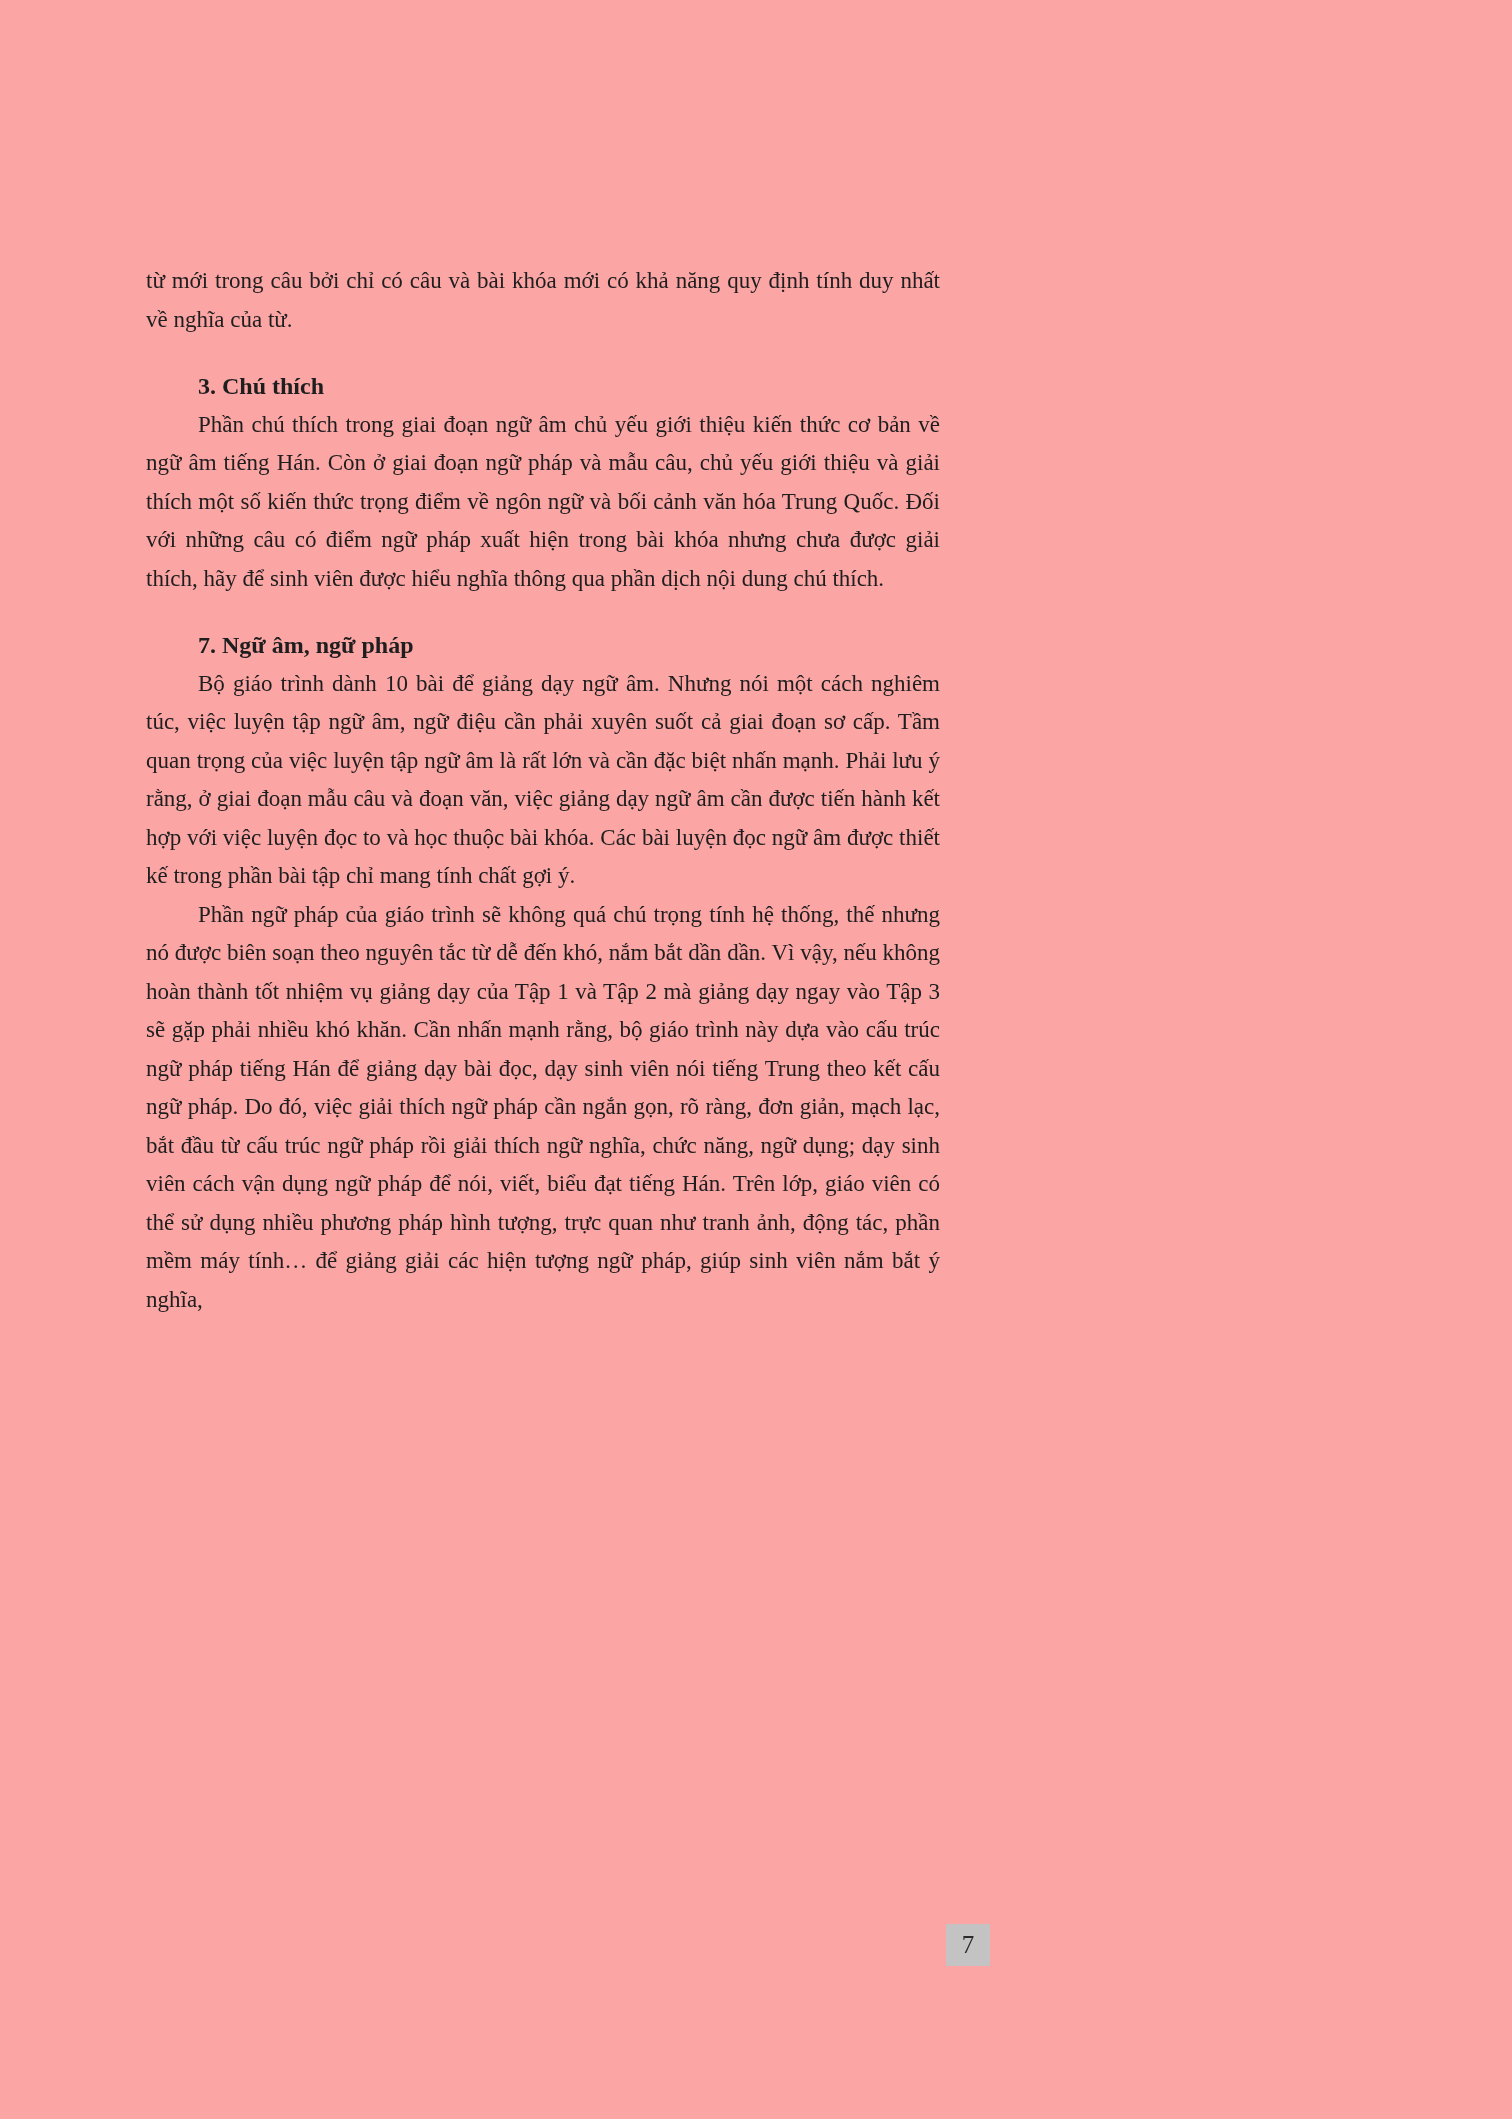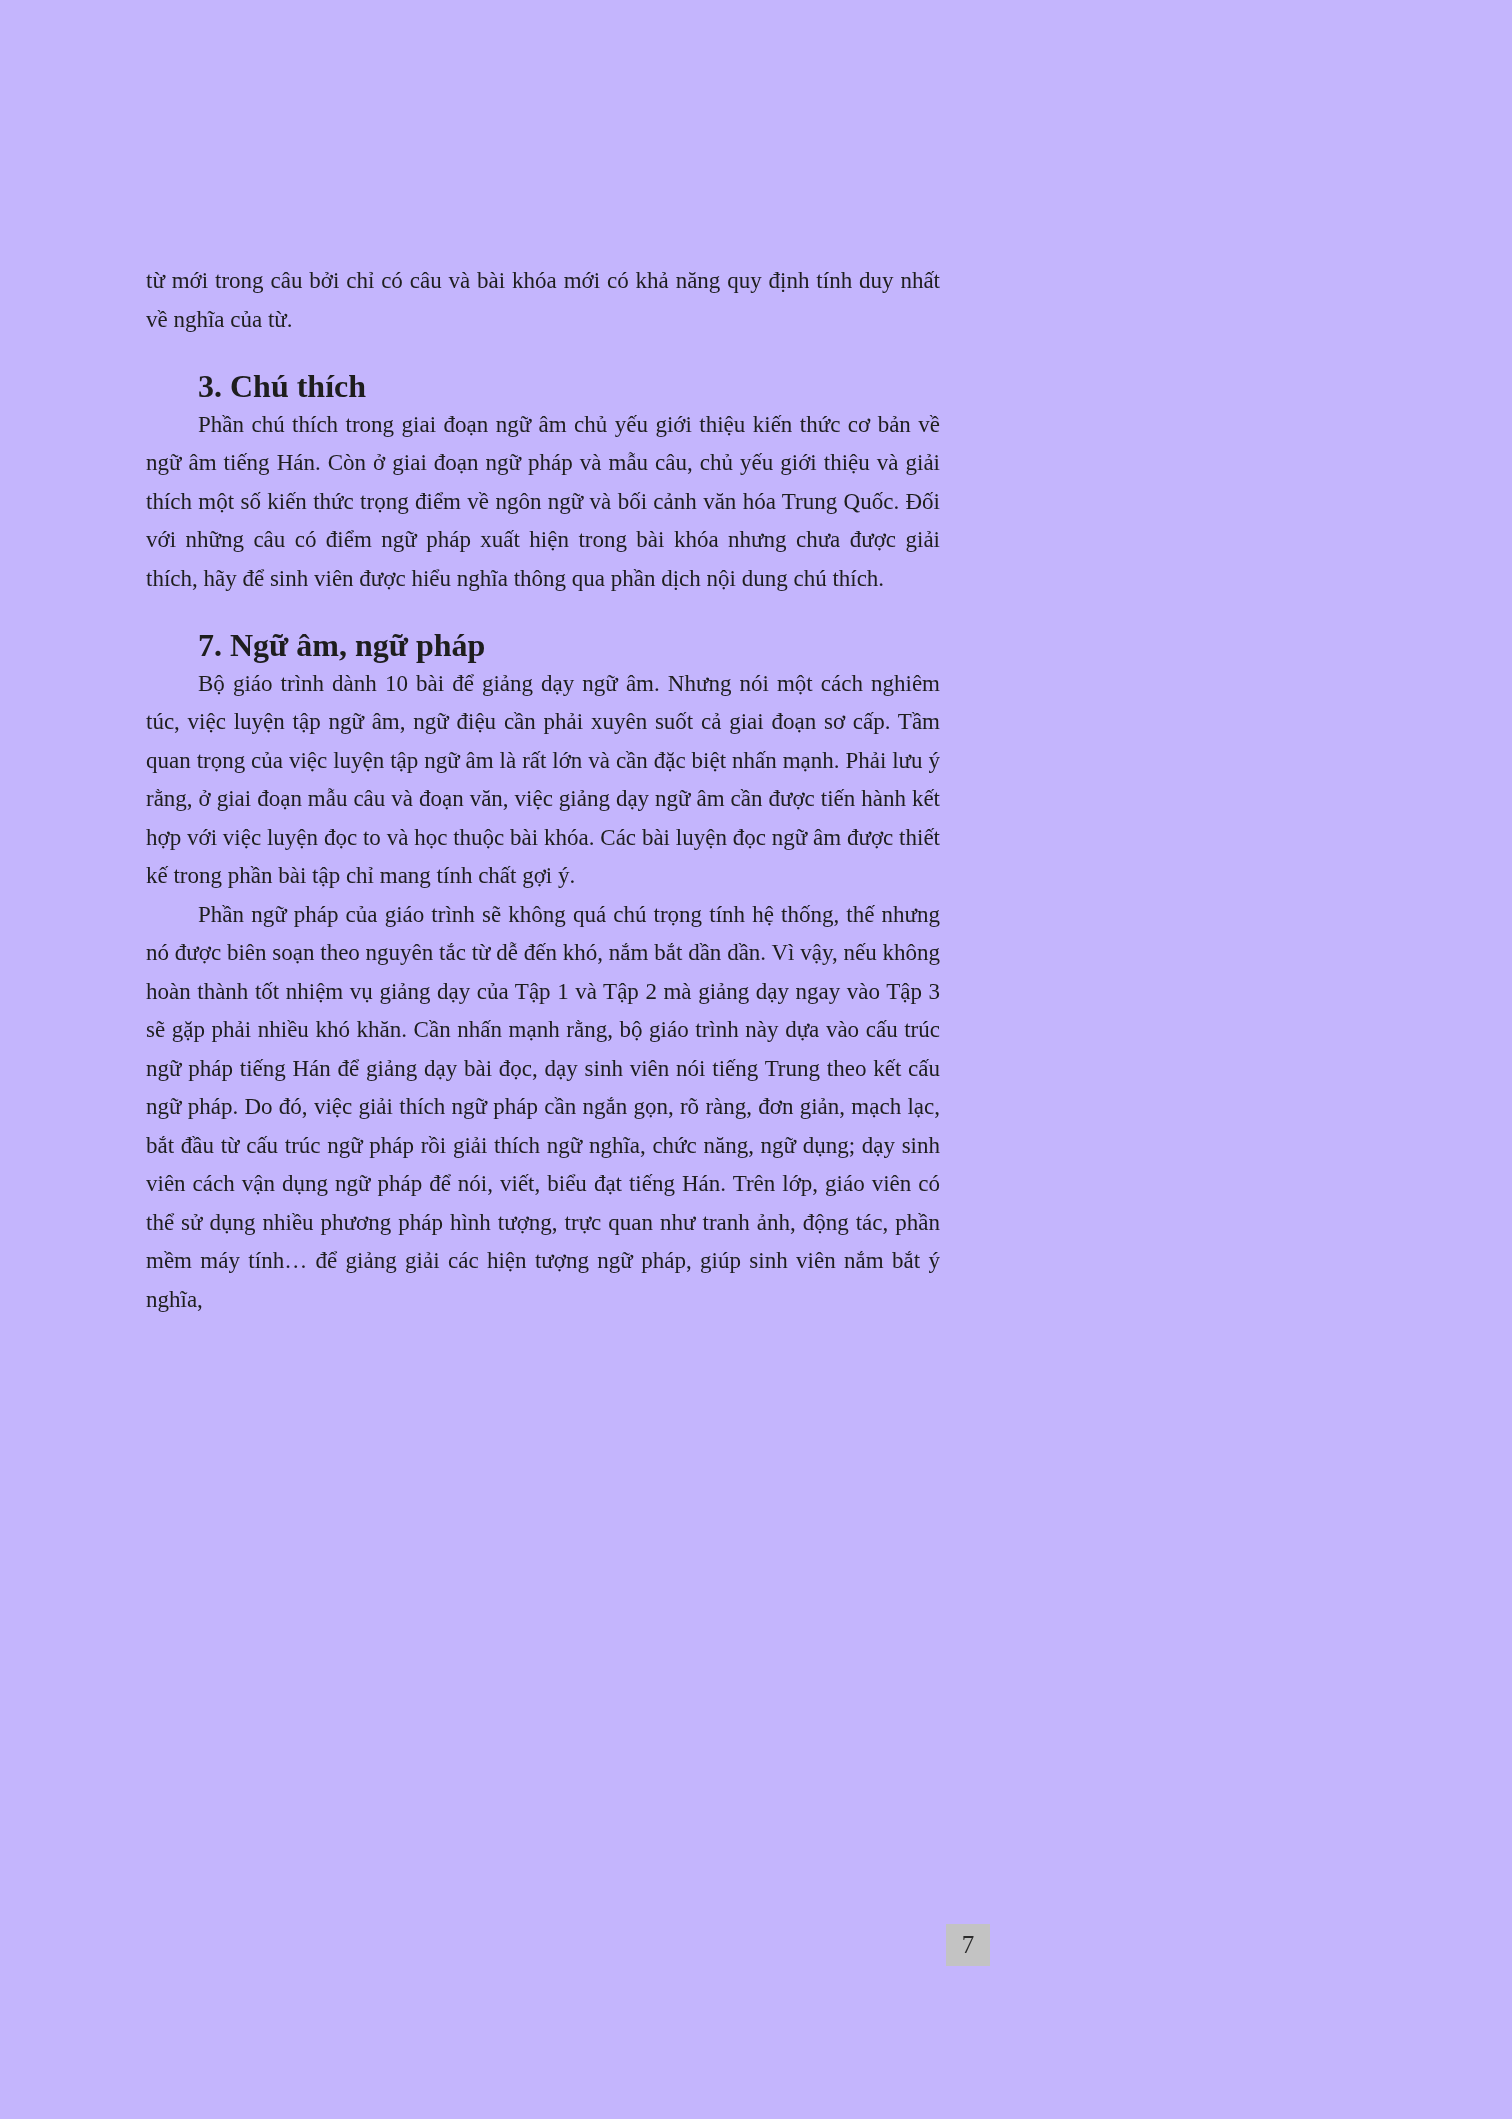--- a/index.html
+++ b/index.html
@@ -11,42 +11,42 @@
     height: 2119px;
     position: relative;
     background: #ffffff;
     font-family: "Liberation Serif", "DejaVu Serif", serif;
     color: #1e1e1e;
     overflow: hidden;
   }
   .page {
     position: absolute;
     inset: 0;
-    background: #c4b5fd;
+    background: #fca5a5;
     padding-left: 48px;
   }
   .text-block {
     position: absolute;
     left: 146px;
     top: 262px;
     width: 794px;
     font-size: 23px;
     line-height: 38.5px;
     text-align: justify;
   }
   .para {
     margin: 0;
     text-indent: 52px;
   }
   .para.no-indent {
     text-indent: 0;
   }
   .section-heading {
     margin: 28px 0 0 0;
-    font-size: 32px;
+    font-size: 24px;
     font-weight: bold;
     text-indent: 52px;
     line-height: 38.5px;
     text-align: left;
   }
   .page-number-box {
     position: absolute;
     left: 946px;
     top: 1924px;
     width: 44px;

